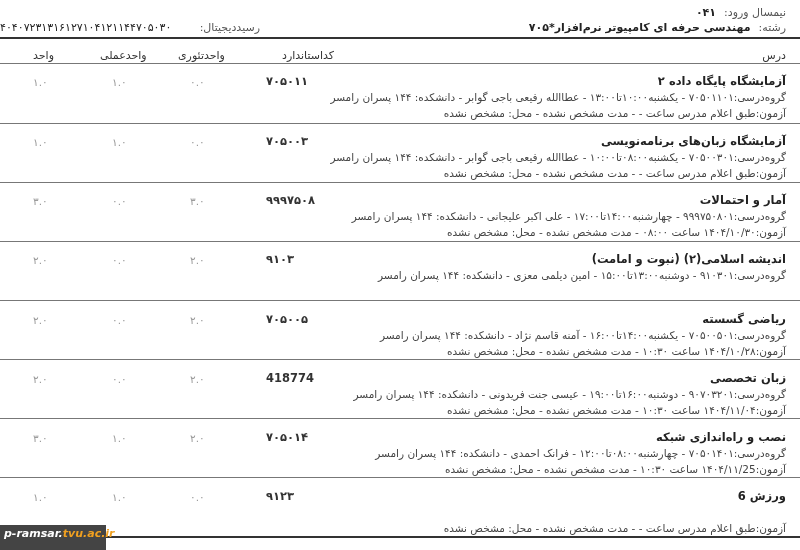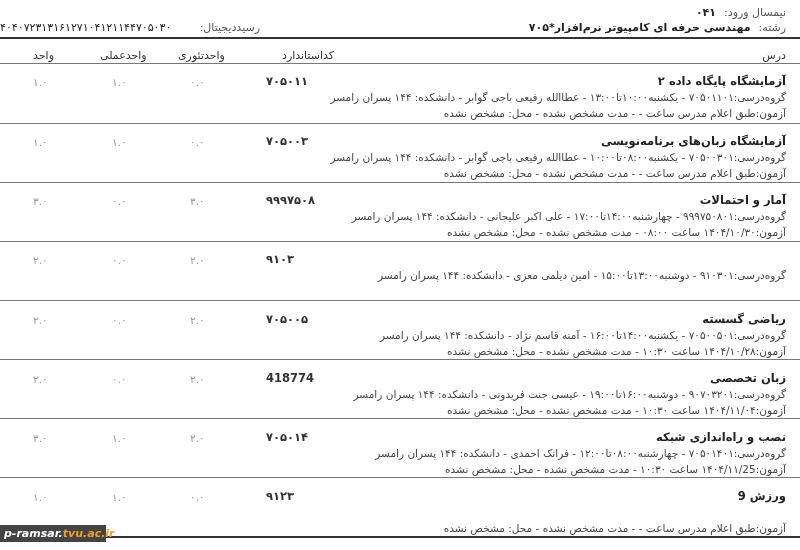--- a/index.html
+++ b/index.html
@@ -36,21 +36,21 @@
     .c-practical { left: 112px; }
     .c-units { left: 33px; }
 
     .h-code { left: 250px; margin-left: 32px; }
     .h-theory { left: 178px; }
     .h-practical { left: 100px; }
     .h-units { left: 33px; }
     .h-course { right: 14px; }
 
     .watermark {
-      position: absolute; left: 0; top: 525px; width: 106px; height: 17px; background: #444;
+      position: absolute; left: 0; top: 525px; width: 106px; height: 25px; background: #444;
       font-family: "DejaVu Sans", sans-serif; font-style: italic; font-weight: bold; font-size: 11px;
       color: #fff; direction: ltr; line-height: 18px; padding-left: 4px; box-sizing: border-box; white-space: nowrap;
     }
     .watermark .accent { color: #f0a020; }
   </style>
 </head>
 <body>
 
 <div class="page">
 
@@ -107,20 +107,21 @@
     <div class="line l1">گروه‌درسی:۹۹۹۷۵۰۸۰۱ - چهارشنبه۱۴:۰۰تا۱۷:۰۰ - علی اکبر علیجانی - دانشکده: ۱۴۴ پسران رامسر</div>
     <div class="line l2">آزمون:۱۴۰۴/۱۰/۳۰ ساعت ۰۸:۰۰ - مدت مشخص نشده - محل: مشخص نشده</div>
     <div class="code c-code">۹۹۹۷۵۰۸</div>
     <div class="num c-theory">۳.۰</div>
     <div class="num c-practical">۰.۰</div>
     <div class="num c-units">۳.۰</div>
   </div>
   <div class="hr-thin" style="top:241px;"></div>
 
   <div class="course" style="top:242px; height:58px;">
+    <div class="title">اندیشه اسلامی(۲) (نبوت و امامت)</div>
     <div class="line l1">گروه‌درسی:۹۱۰۳۰۱ - دوشنبه۱۳:۰۰تا۱۵:۰۰ - امین دیلمی معزی - دانشکده: ۱۴۴ پسران رامسر</div>
     <div class="code c-code">۹۱۰۳</div>
     <div class="num c-theory">۲.۰</div>
     <div class="num c-practical">۰.۰</div>
     <div class="num c-units">۲.۰</div>
   </div>
   <div class="hr-thin" style="top:300px;"></div>
 
   <div class="course" style="top:302px; height:58px;">
     <div class="title">ریاضی گسسته</div>
@@ -149,21 +150,21 @@
     <div class="line l1">گروه‌درسی:۷۰۵۰۱۴۰۱ - چهارشنبه۰۸:۰۰تا۱۲:۰۰ - فرانک احمدی - دانشکده: ۱۴۴ پسران رامسر</div>
     <div class="line l2">آزمون:۱۴۰۴/۱۱/25 ساعت ۱۰:۳۰ - مدت مشخص نشده - محل: مشخص نشده</div>
     <div class="code c-code">۷۰۵۰۱۴</div>
     <div class="num c-theory">۲.۰</div>
     <div class="num c-practical">۱.۰</div>
     <div class="num c-units">۳.۰</div>
   </div>
   <div class="hr-thin" style="top:477px;"></div>
 
   <div class="course" style="top:479px; height:58px;">
-    <div class="title">ورزش 9</div>
+    <div class="title">ورزش 6</div>
     <div class="line l2">آزمون:طبق اعلام مدرس ساعت - - مدت مشخص نشده - محل: مشخص نشده</div>
     <div class="code c-code">۹۱۲۳</div>
     <div class="num c-theory">۰.۰</div>
     <div class="num c-practical">۱.۰</div>
     <div class="num c-units">۱.۰</div>
   </div>
   <div class="hr-thick" style="top:536px;"></div>
 
   <div class="watermark"><span>p-ramsar.</span><span class="accent">tvu.ac.ir</span></div>
 </div>

